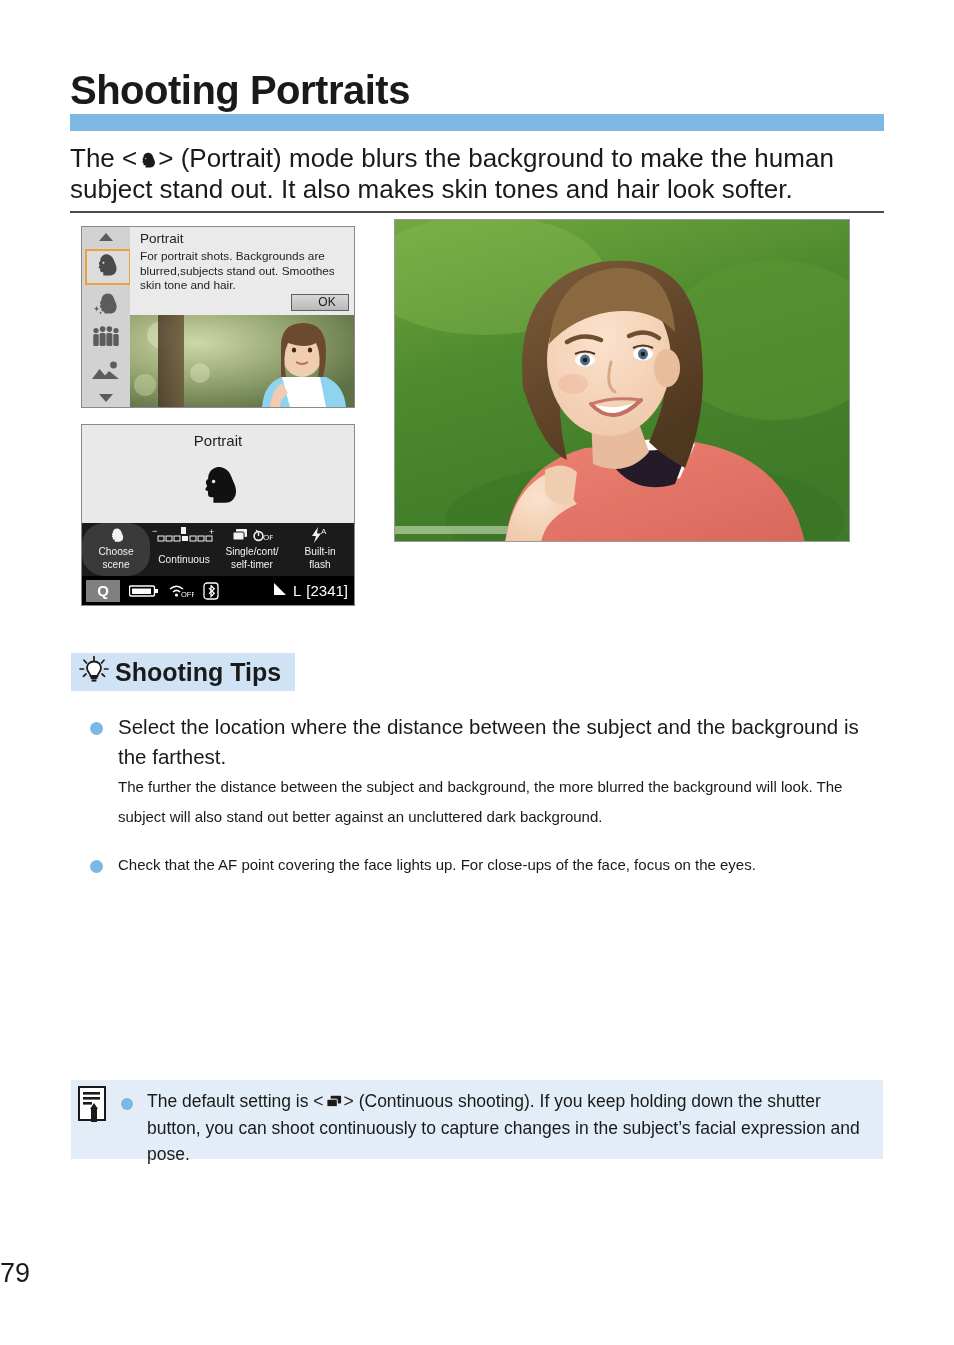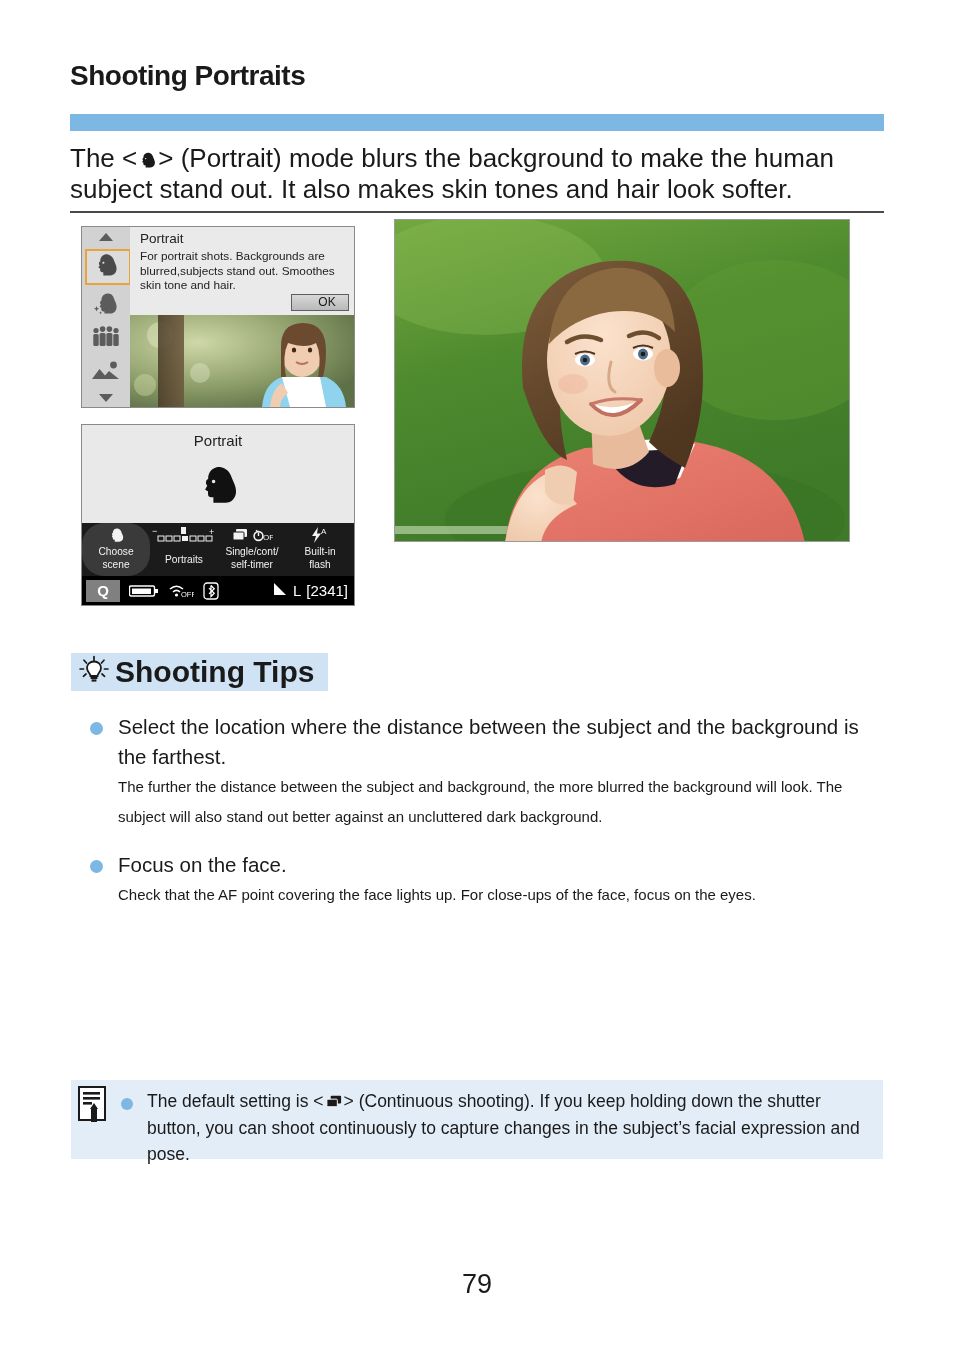--- a/index.html
+++ b/index.html
@@ -18,22 +18,22 @@
     position: absolute;
     left: 0; top: 0;
     width: 954px;
     height: 1345px;
   }
 
   
   .title {
     position: absolute;
     left: 70px;
-    top: 60px;
-    font-size: 28px;
+    top: 68px;
+    font-size: 40px;
     font-weight: bold;
     letter-spacing: -0.5px;
     color: #1a1a1a;
   }
 
   .title-rule {
     position: absolute;
     left: 70px;
     top: 114px;
     width: 814px;
@@ -269,21 +269,21 @@
     position: absolute;
     left: 71px;
     top: 653px;
     height: 38px;
     background: #cfe3f5;
     display: flex;
     align-items: center;
     padding: 0 14px 0 8px;
   }
   .tips-header-text {
-    font-size: 30px;
+    font-size: 25px;
     font-weight: bold;
     color: #1a1a1a;
     margin-left: 6px;
   }
 
   
   .tips {
     position: absolute;
     left: 70px;
     top: 712px;
@@ -344,24 +344,23 @@
     font-size: 17.5px;
     line-height: 26.5px;
     color: #1a1a1a;
   }
 
   
   .page-number {
     position: absolute;
     left: 0; right: 0;
     top: 1258px;
-    text-align: center;
+    text-align: left;
     font-size: 27px;
     color: #1a1a1a;
-    margin-top: 11px;
   }
 </style>
 </head>
 <body>
 
 <div class="page">
 
   <h1 class="title">Shooting Portraits</h1>
   <div class="title-rule"></div>
 
@@ -482,21 +481,21 @@
             <rect x="31" y="1" width="5" height="7" fill="#f2f2f2"></rect>
             <rect x="8" y="10" width="6" height="5" fill="none" stroke="#f2f2f2"></rect>
             <rect x="16" y="10" width="6" height="5" fill="none" stroke="#f2f2f2"></rect>
             <rect x="24" y="10" width="6" height="5" fill="none" stroke="#f2f2f2"></rect>
             <rect x="32" y="10" width="6" height="5" fill="#f2f2f2"></rect>
             <rect x="40" y="10" width="6" height="5" fill="none" stroke="#f2f2f2"></rect>
             <rect x="48" y="10" width="6" height="5" fill="none" stroke="#f2f2f2"></rect>
             <rect x="56" y="10" width="6" height="5" fill="none" stroke="#f2f2f2"></rect>
           </svg>
         </div>
-        <div class="cam2-q-lbl" style="margin-top:9px">Portraits</div>
+        <div class="cam2-q-lbl" style="margin-top:9px">Continuous</div>
       </div>
 
       <div class="cam2-q-cell">
         <div class="cam2-q-ico">
           <svg width="19" height="15" viewBox="0 0 19 15">
             <rect x="5" y="1" width="11" height="8" rx="1" fill="#f2f2f2"></rect>
             <rect x="2" y="4" width="11" height="8" rx="1" fill="#f2f2f2" stroke="#1b1b1b"></rect>
           </svg>
           <svg width="20" height="15" viewBox="0 0 20 15">
             <circle cx="5.5" cy="8" r="4.4" fill="none" stroke="#f2f2f2" stroke-width="1.6"></circle>
@@ -640,21 +639,20 @@
   </div>
 
   <div class="tips">
     <div class="tip">
       <span class="tip-bullet"></span>
       <div class="tip-title">Select the location where the distance between the subject and the background is the farthest.</div>
       <div class="tip-body">The further the distance between the subject and background, the more blurred the background will look. The subject will also stand out better against an uncluttered dark background.</div>
     </div>
     <div class="tip">
       <span class="tip-bullet"></span>
-      <div class="tip-title">Focus on the face.</div>
       <div class="tip-body">Check that the AF point covering the face lights up. For close-ups of the face, focus on the eyes.</div>
     </div>
   </div>
 
   <div class="note-box">
     <span class="note-icon">
       <svg width="34" height="38" viewBox="0 0 34 38">
         <rect x="2" y="1" width="26" height="33" fill="#ffffff" stroke="#1a1a1a" stroke-width="2"></rect>
         <rect x="6" y="6" width="17" height="2.6" fill="#1a1a1a"></rect>
         <rect x="6" y="11" width="17" height="2.6" fill="#1a1a1a"></rect>

